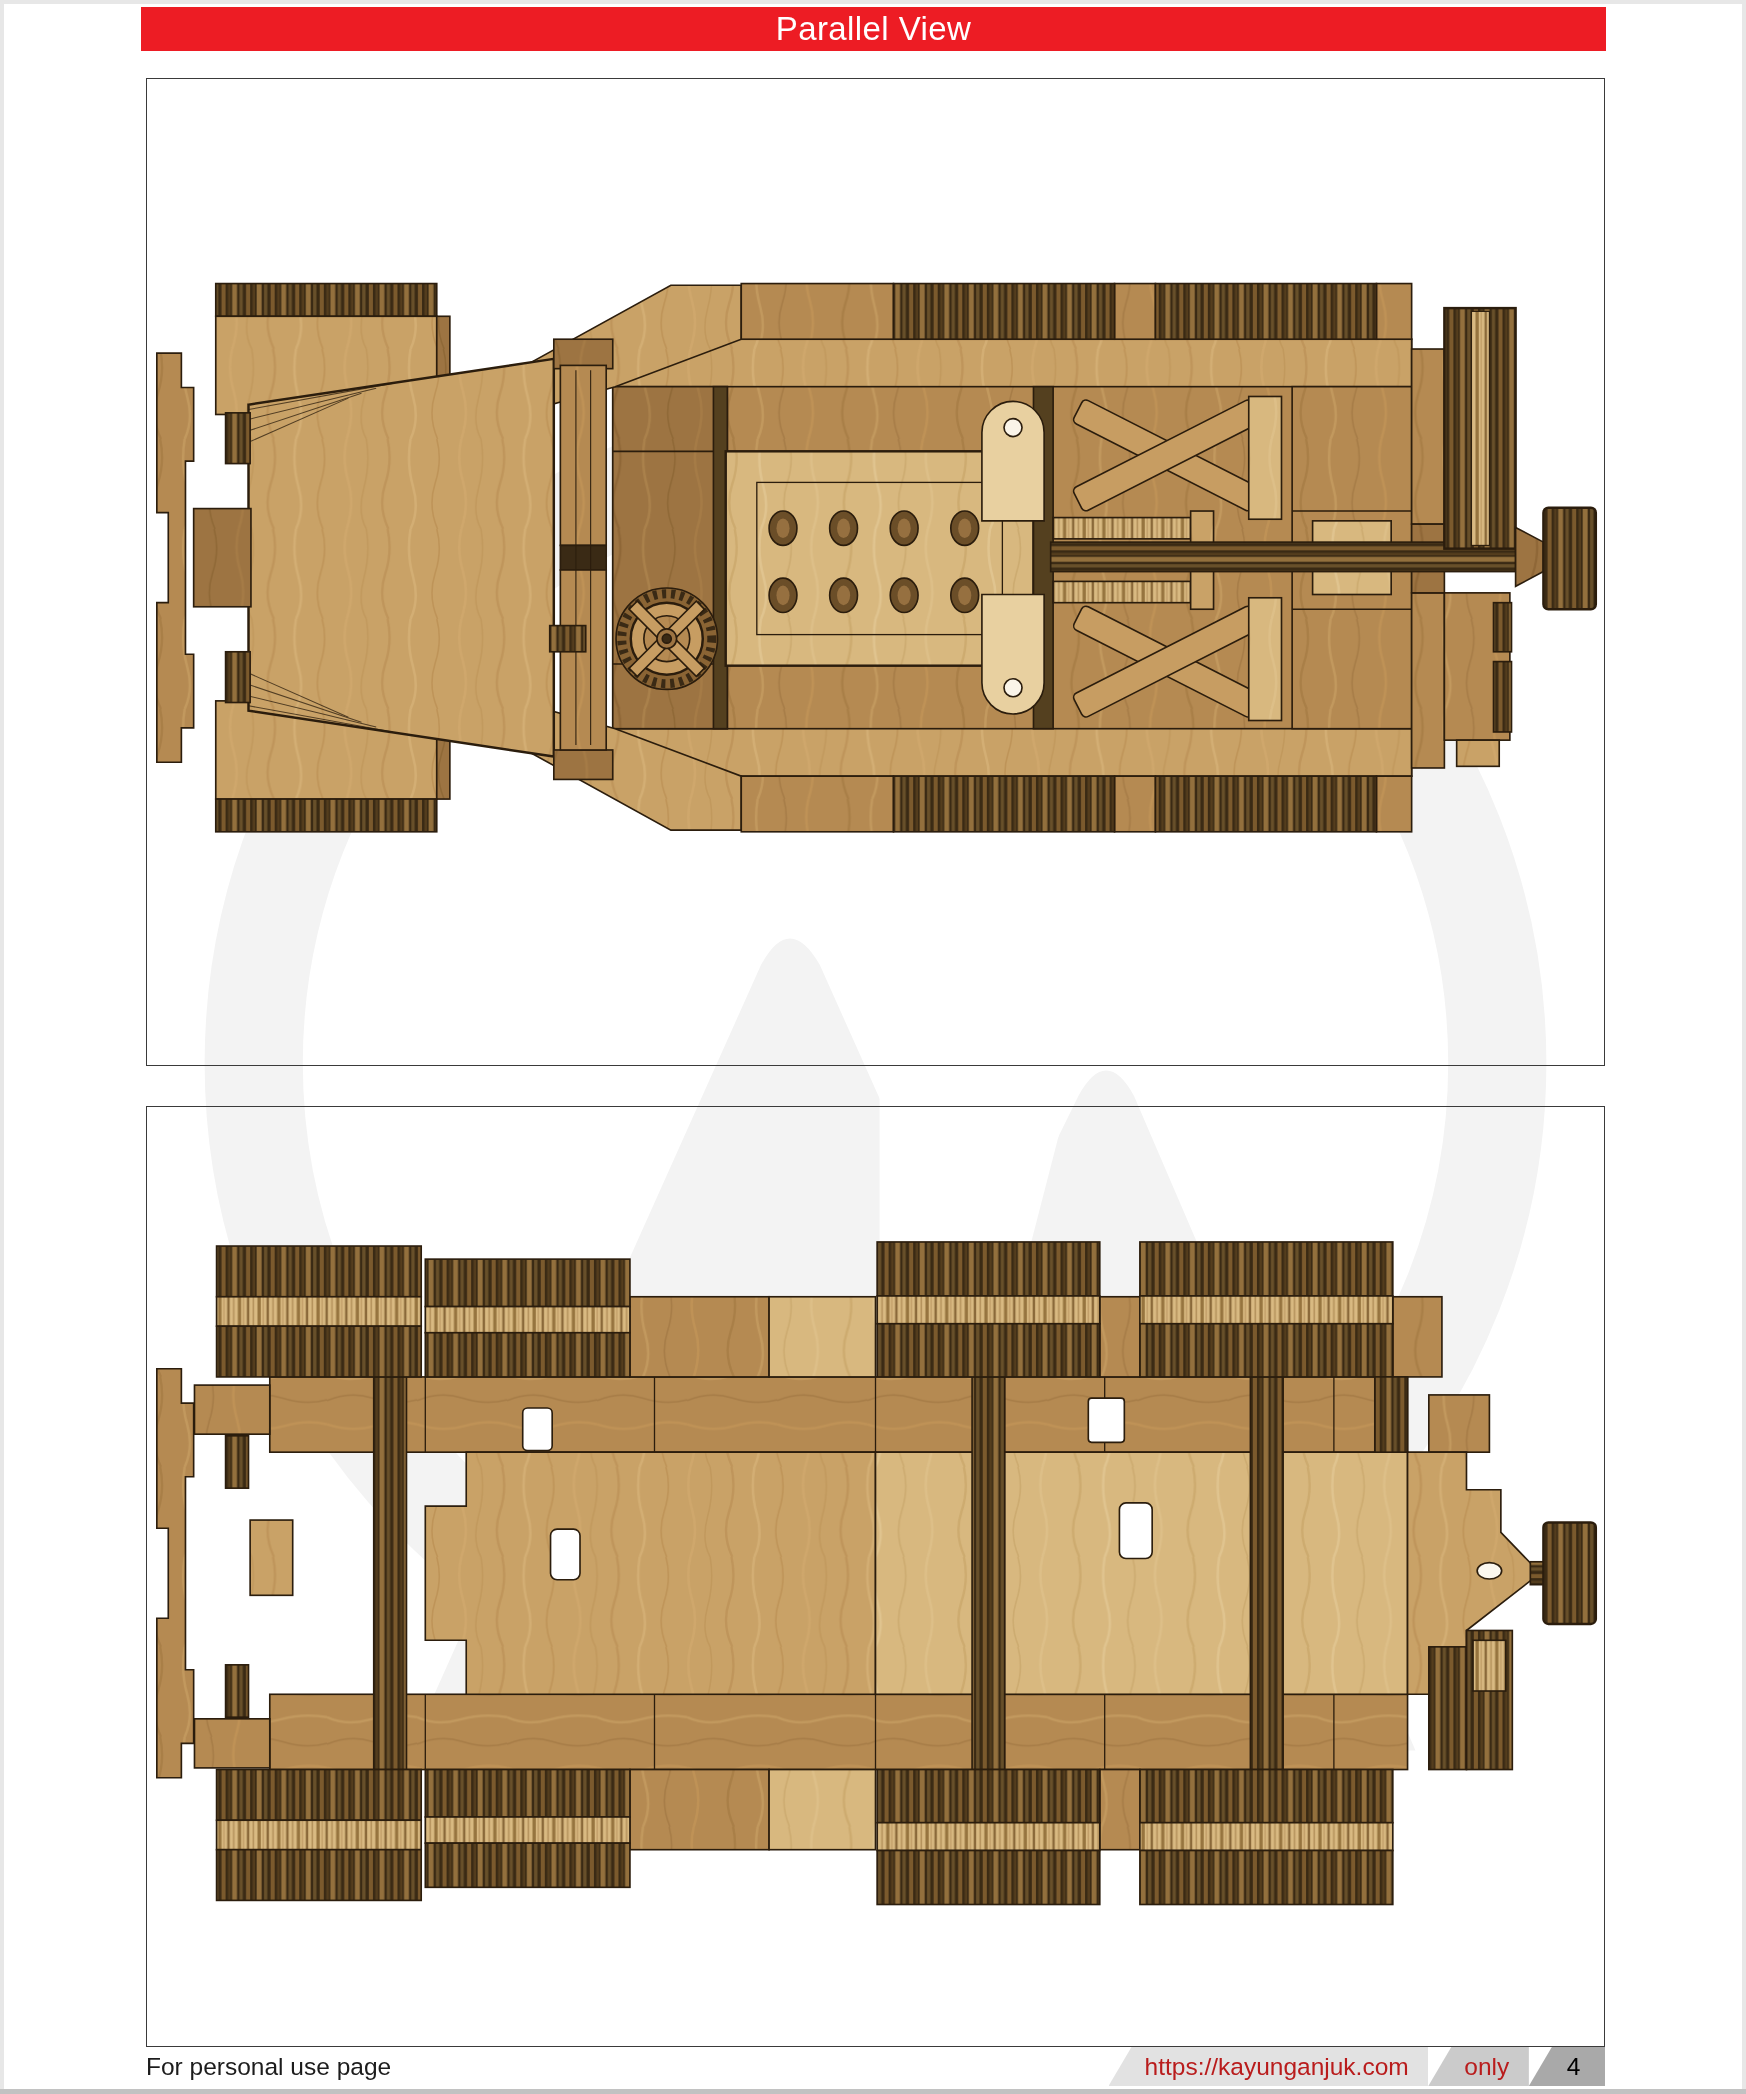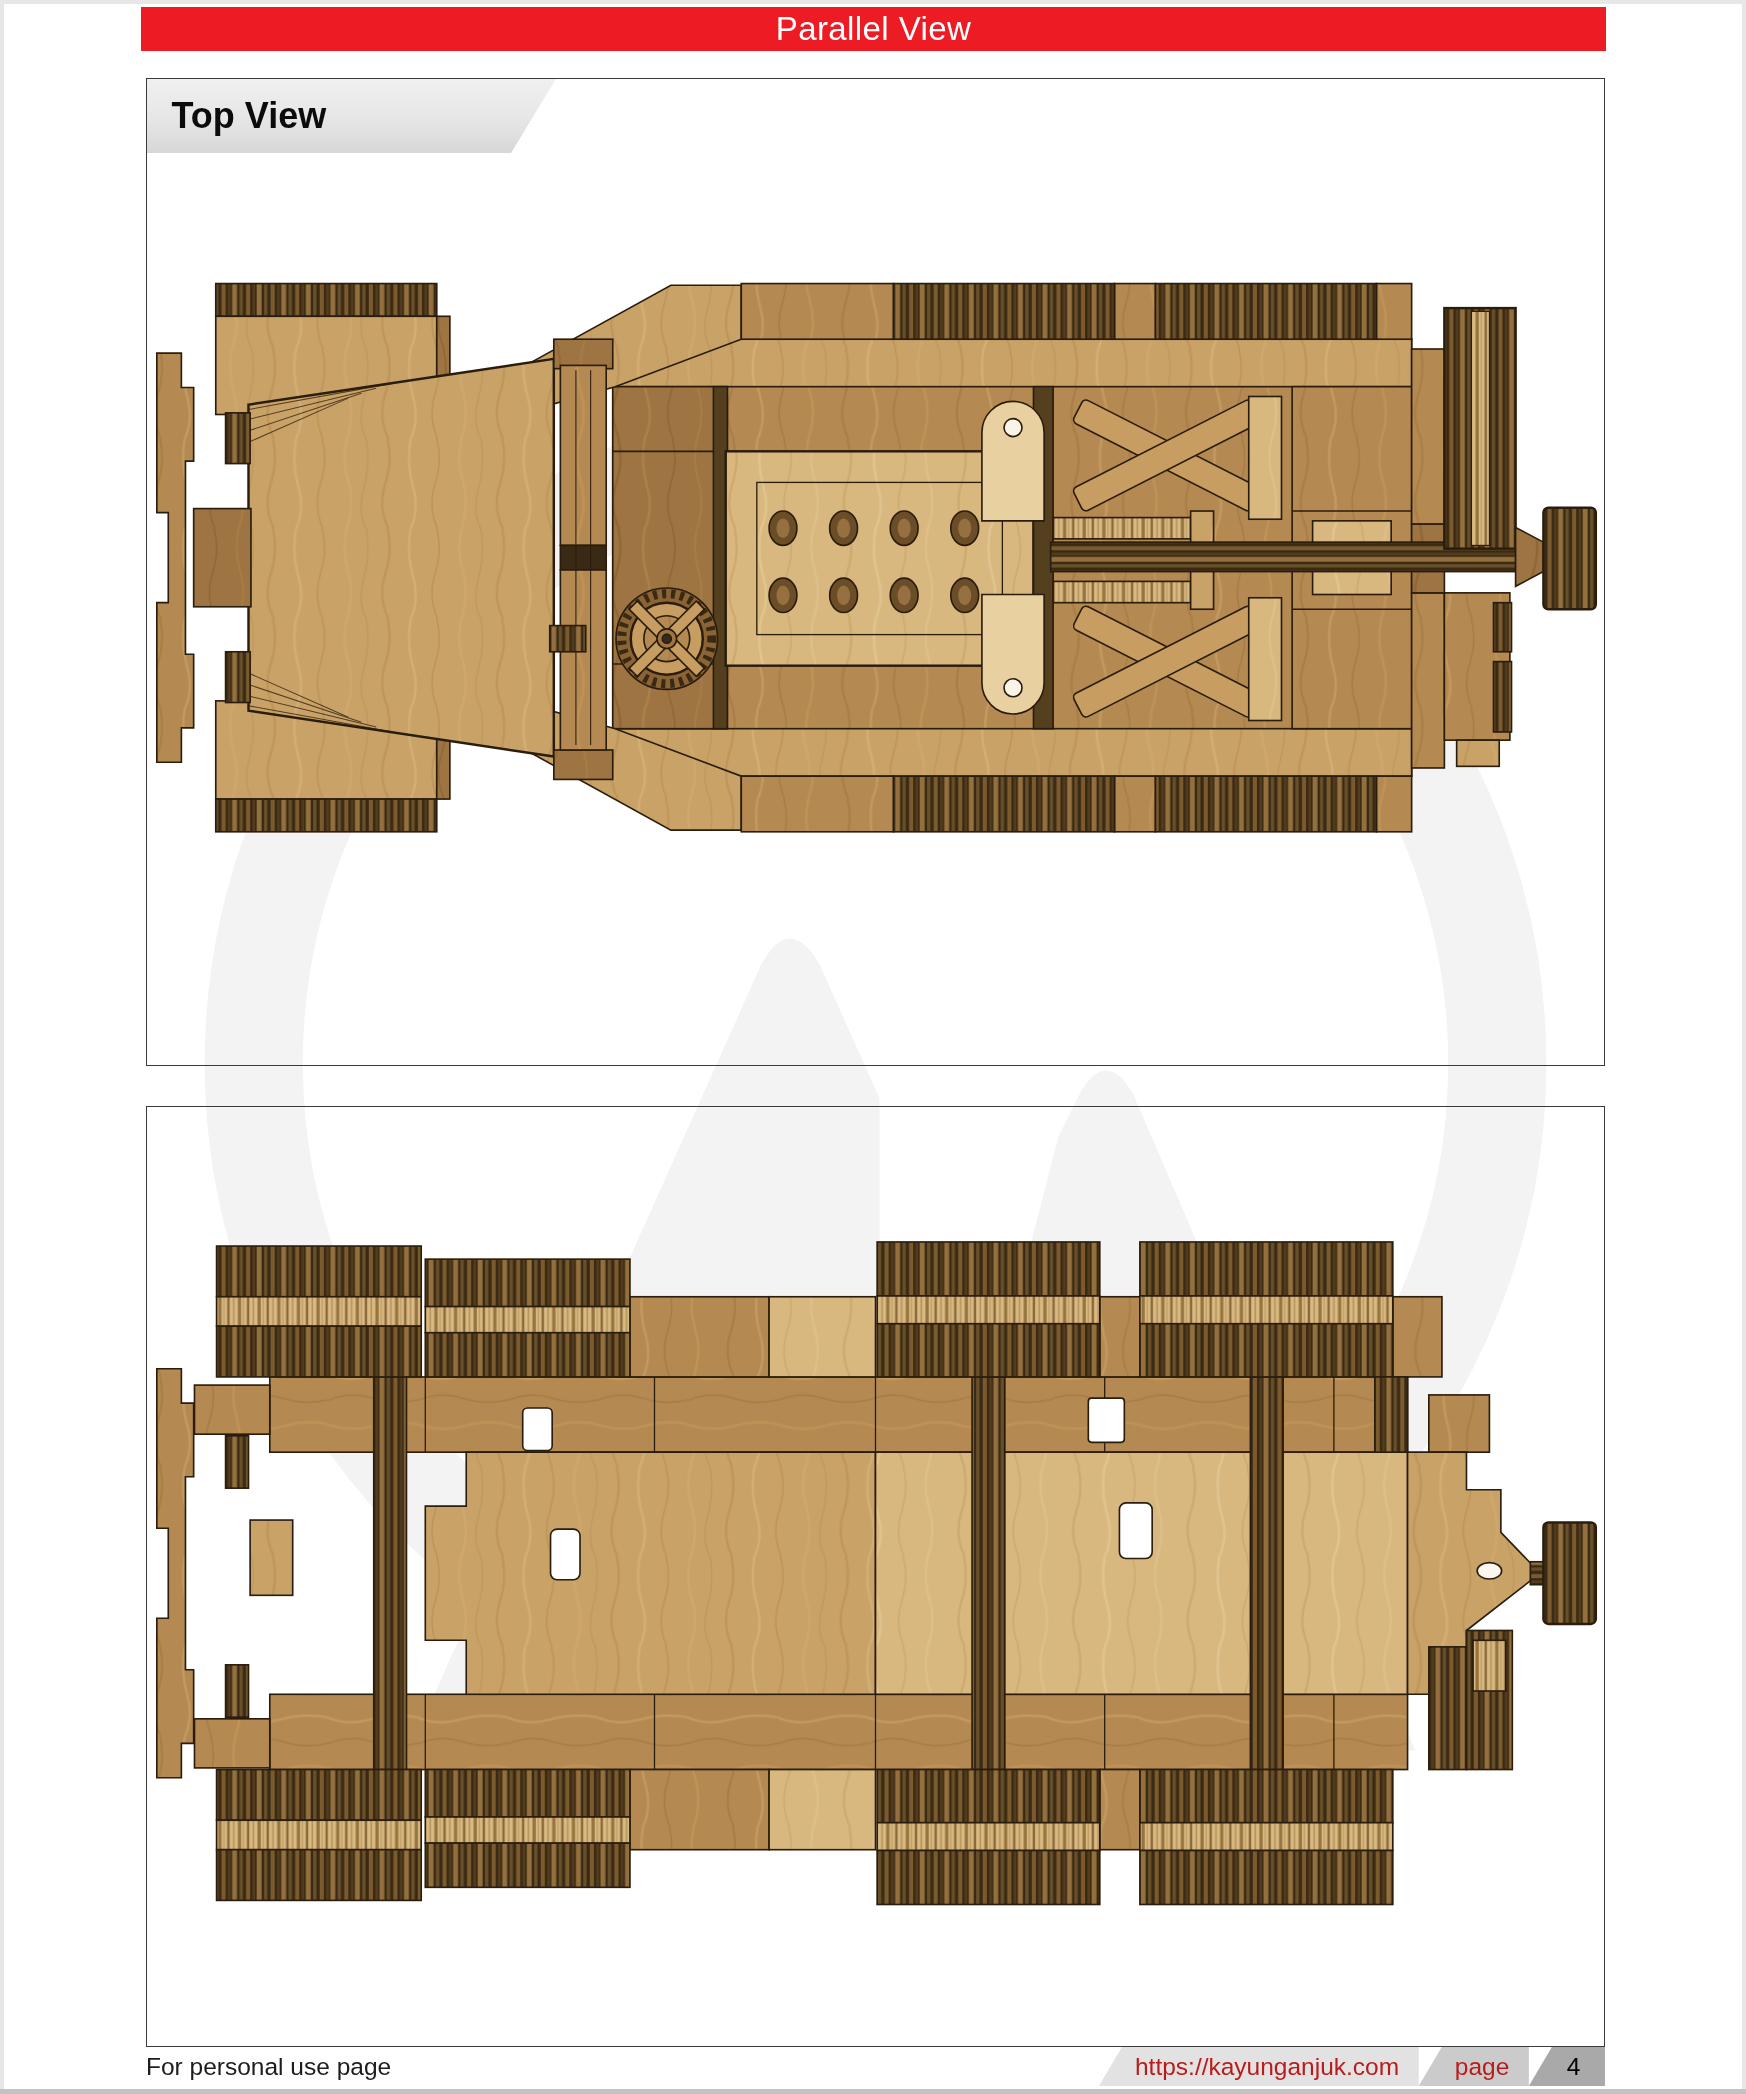--- a/index.html
+++ b/index.html
@@ -285,23 +285,20 @@
             <rect x="628" y="626" width="14" height="116" fill="#c79d62"></rect>
           </g>
         <g transform="rotate(-45 635 684)">
             <rect x="628" y="626" width="14" height="116" fill="#c79d62"></rect>
           </g>
         <circle cx="635" cy="684" r="12" fill="#9d7442"></circle>
         <circle cx="635" cy="684" r="5.5" fill="#3a2a15"></circle>
       </g>
     </g>
   </svg>
-  <div class="panel-label">
-    <span>Top View</span>
-  </div>
 </div>
 
 <div class="panel bottom">
   <svg class="illustration" viewBox="0 0 1780 1148" preserveAspectRatio="none">
     <g stroke="#2b1d0d" stroke-width="2">
 
       <g>
         <rect x="150" y="330" width="1390" height="92" fill="url(#gMh)"></rect>
         <rect x="150" y="718" width="1390" height="92" fill="url(#gMh)"></rect>
         <g stroke-width="1.6">
@@ -400,17 +397,17 @@
         <rect x="1706" y="508" width="64" height="124" rx="6" fill="url(#tread)" stroke-width="3"></rect>
       </g>
     </g>
   </svg>
 </div>
 
 <div class="footer">
   <span class="footer-left">For personal use page</span>
   <div class="footer-right">
     <span class="seg seg-url">https://kayunganjuk.com</span>
-    <span class="seg seg-page">page</span>
+    <span class="seg seg-page">only</span>
     <span class="seg seg-num">4</span>
   </div>
 </div>
 
 
 </body></html>

